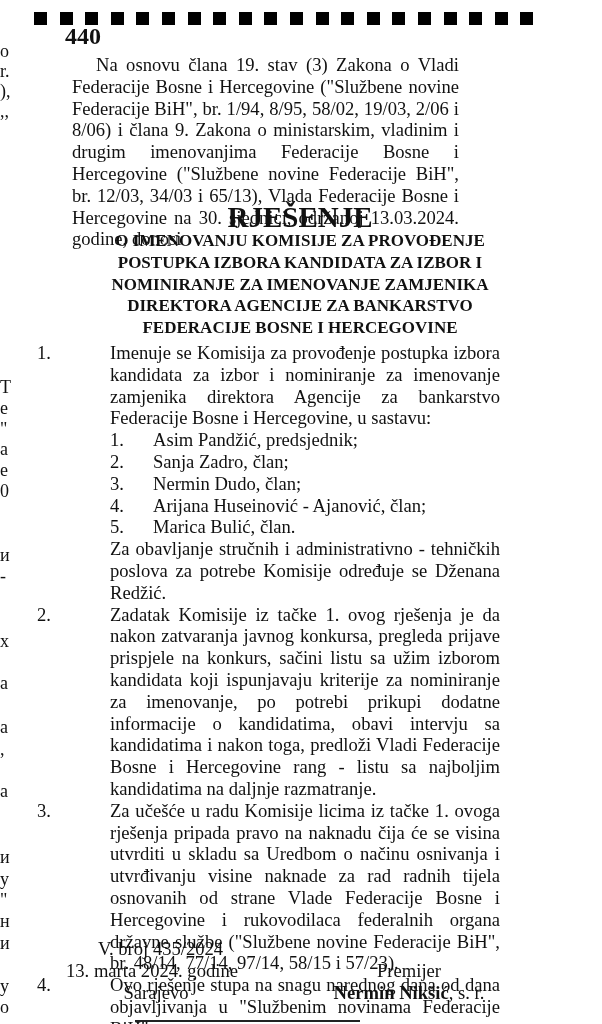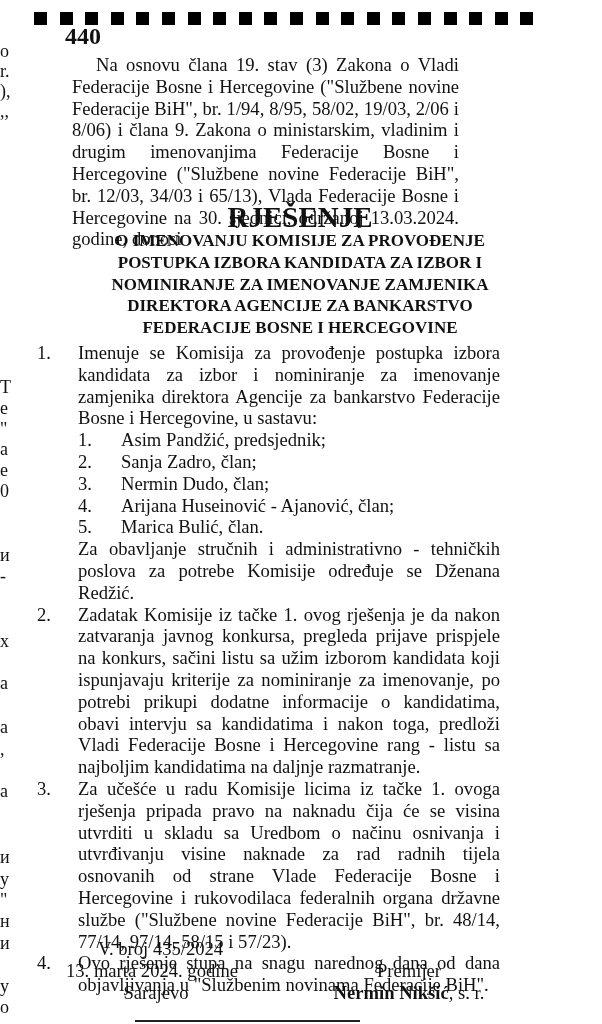--- a/index.html
+++ b/index.html
@@ -35,21 +35,21 @@
       text-align: center; font-weight: bold;
     }
     .title-main { font-size: 29px; line-height: 26px; }
     .title-sub { font-size: 17px; line-height: 21.8px; }
     .items {
       position: absolute; left: 37px; top: 342px; width: 463px;
       font-size: 18.6px; line-height: 21.8px;
     }
     .item { display: flex; margin: 0; }
     .item-num { width: 41px; flex: 0 0 41px; }
-    .item-body { flex: 1; text-align: justify; }
+    .item-body { flex: 1; text-align: justify; margin-left: 32px; }
     .sub-list { margin: 0; padding: 0; list-style: none; }
     .sub-item { display: flex; }
     .sub-num { width: 43px; flex: 0 0 43px; }
     .footer {
       position: absolute; left: 0; top: 938px; width: 602px;
       font-size: 18.6px; line-height: 21.8px;
     }
     .ref { position: absolute; left: 98px; top: 0; }
     .date { position: absolute; left: 66px; top: 22px; width: 180px; text-align: left; }
     .place { position: absolute; left: 66px; top: 44px; width: 180px; text-align: center; }

